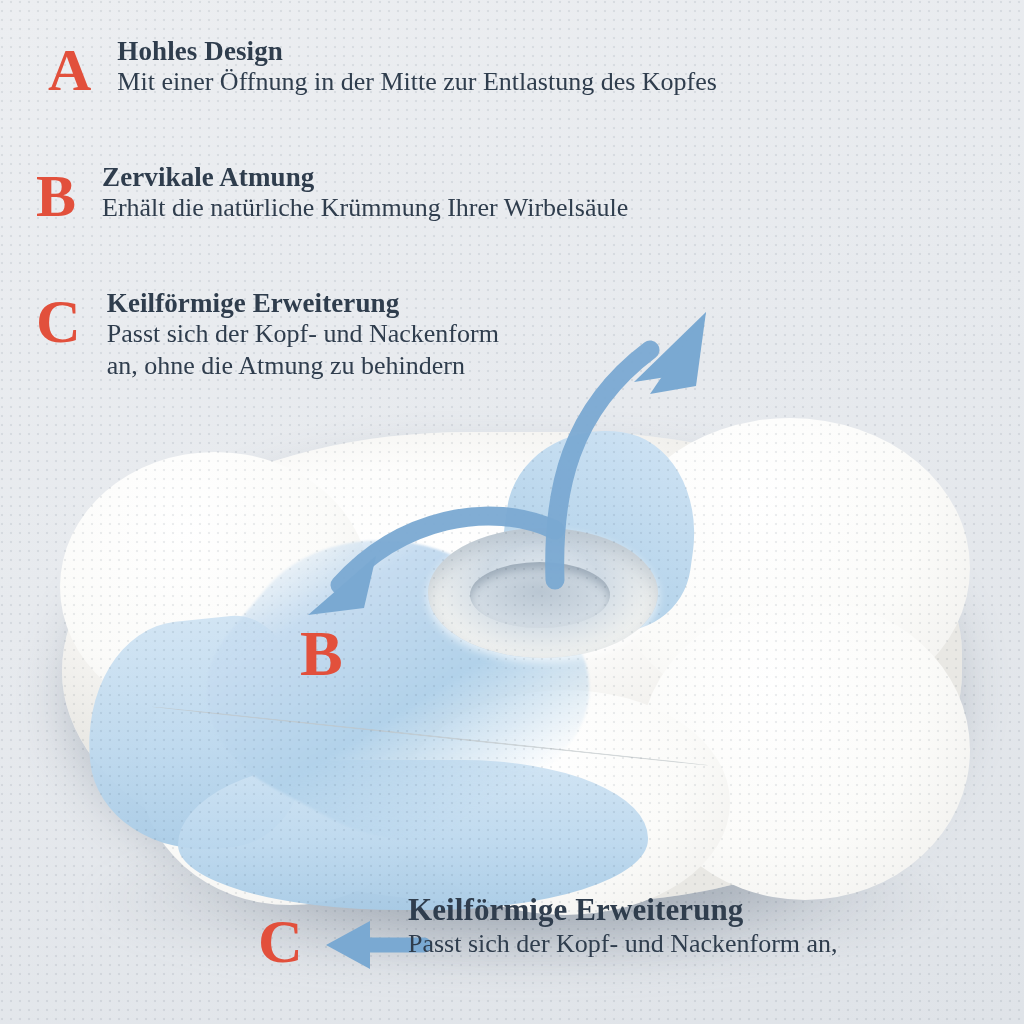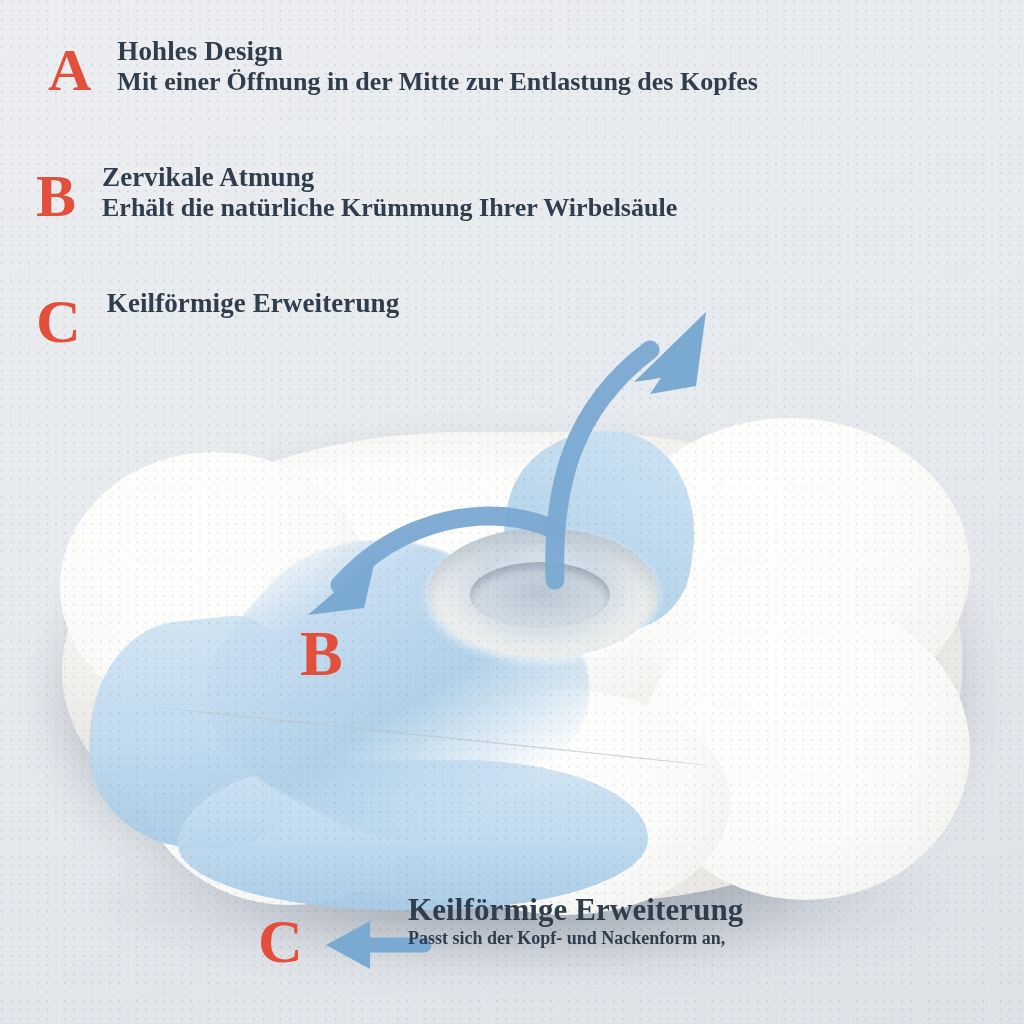--- a/index.html
+++ b/index.html
@@ -128,21 +128,21 @@
     color: #2f3d4d;
     font-weight: 700;
     font-size: 27px;
     line-height: 1.12;
     letter-spacing: .1px;
   }
   .c-desc {
     color: #2f3d4d;
     font-size: 26px;
     line-height: 1.22;
-    font-weight: 700;
+    font-weight: 400;
   }
   #callout-a { left: 48px; top: 36px; display: flex; gap: 26px; }
   #callout-a .letter { font-size: 60px; margin-top: 4px; }
   #callout-b { left: 36px; top: 162px; display: flex; gap: 26px; }
   #callout-b .letter { font-size: 60px; margin-top: 4px; }
   #callout-c { left: 36px; top: 288px; display: flex; gap: 26px; }
   #callout-c .letter { font-size: 62px; margin-top: 2px; }
 
   
   #letter-b-overlay {
@@ -151,21 +151,21 @@
   }
   
   #letter-c-bottom {
     position: absolute; left: 258px; top: 910px;
     font-size: 62px;
   }
   #callout-c-bottom {
     position: absolute; left: 408px; top: 893px; width: 600px;
   }
   #callout-c-bottom .c-title { font-size: 31px; }
-  #callout-c-bottom .c-desc { font-size: 18px; }
+  #callout-c-bottom .c-desc { font-size: 26px; }
 </style>
 </head>
 <body>
 
 <div id="stage">
 
   <div id="photo">
     <div class="shadow-blob" style="left:90px; top:820px; width:860px; height:160px;"></div>
 
     <div class="pillow-layer body-main"></div>
@@ -215,20 +215,21 @@
     <div>
       <div class="c-title">Zervikale Atmung</div>
       <div class="c-desc">Erhält die natürliche Krümmung Ihrer Wirbelsäule</div>
     </div>
   </div>
 
   <div class="callout" id="callout-c">
     <div class="letter">C</div>
     <div style="max-width:420px;">
       <div class="c-title">Keilförmige Erweiterung</div>
+      <div class="c-desc">Passt sich der Kopf- und Nackenform an, ohne die Atmung zu behindern</div>
     </div>
   </div>
 
   <div class="letter" id="letter-b-overlay">B</div>
   <div class="letter" id="letter-c-bottom">C</div>
 
   <div id="callout-c-bottom">
     <div class="c-title">Keilförmige Erweiterung</div>
     <div class="c-desc">Passt sich der Kopf- und Nackenform an,</div>
   </div>

